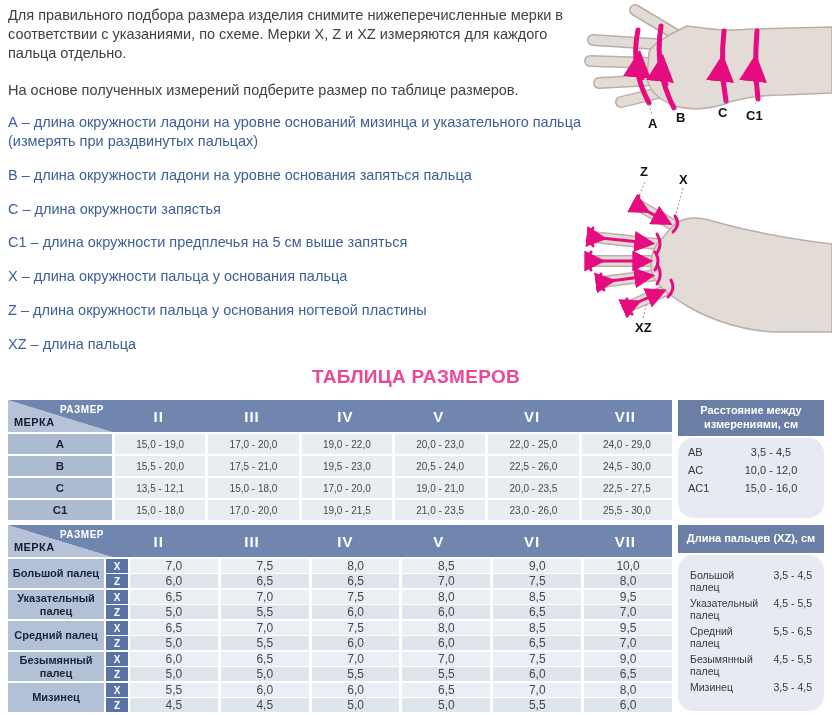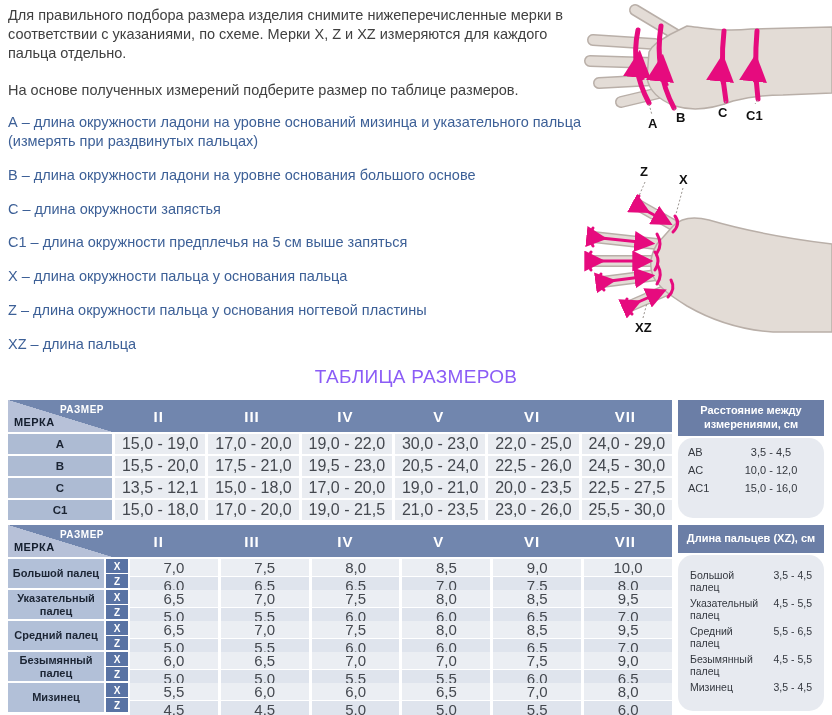--- a/index.html
+++ b/index.html
@@ -11,54 +11,54 @@
   .intro p + p { margin-top:18px; }
   .defs { position:absolute; left:8px; top:113px; width:575px; font-size:14.5px; line-height:1.3; color:#3d6097; }
   .defs p { margin-bottom:15px; }
 
   
   .hand1 { position:absolute; left:583px; top:0; }
   .hand2 { position:absolute; left:583px; top:158px; }
 
   
   .big-title { position:absolute; left:0; top:366px; width:832px; text-align:center;
-               font-size:19px; font-weight:normal; color:#8b5cf6; letter-spacing:.3px; }
+               font-size:19px; font-weight:bold; color:#ec4899; letter-spacing:.3px; }
 
   
   .tblwrap { position:absolute; left:8px; width:664px; }
   .t1 { top:400px; }
   .t2 { top:525px; }
   .hdr { display:flex; height:32px; background:#7186ae; }
   .corner { position:relative; width:104px; flex:none;
             background:linear-gradient(to bottom left, #7186ae 49.6%, #b7c1d8 50%); }
   .corner .top { position:absolute; right:8px; top:4px; font-size:10px; font-weight:bold; color:#fff; letter-spacing:.5px; }
   .corner .bot { position:absolute; left:6px; bottom:4px; font-size:11px; font-weight:bold; color:#141e2e; letter-spacing:.4px; }
   .hcell { flex:1; display:flex; align-items:center; justify-content:center;
            color:#fff; font-weight:bold; font-size:15px; letter-spacing:1px; }
 
   
   .t1row { display:flex; height:20px; margin-top:2px; }
   .t1lab { width:104px; flex:none; background:#adbbd3; display:flex; align-items:center; justify-content:center;
            font-size:11.5px; font-weight:bold; color:#1b2433; }
   .t1val { flex:1; background:#e9ecf1; display:flex; align-items:center; justify-content:center;
-           font-size:16px; color:#44484f; margin-left:3px; }
+           font-size:10px; color:#44484f; margin-left:3px; }
   .t1row .t1val:first-of-type { margin-left:2px; }
 
   
   .fblock { display:flex; height:29px; margin-top:2px; }
   .flab { width:96px; flex:none; background:#b2c0d8; display:flex; align-items:center; justify-content:center;
           text-align:center; font-size:11px; font-weight:bold; color:#1b2433; line-height:1.1; }
   .badges { width:22px; flex:none; margin-left:2px; display:flex; flex-direction:column; }
   .badge { flex:1; background:#5973a4; color:#fff; font-size:10px; font-weight:bold;
            display:flex; align-items:center; justify-content:center; }
   .badge + .badge { margin-top:1px; }
   .fvals { flex:1; margin-left:2px; display:flex; flex-direction:column; }
   .frow { flex:1; display:flex; }
   .frow + .frow { margin-top:1px; }
-  .fcell { flex:1; display:flex; align-items:center; justify-content:center; font-size:15px; color:#44484f; }
+  .fcell { flex:1; display:flex; align-items:center; justify-content:center; font-size:12px; color:#44484f; }
   .frow.xr .fcell { background:#ebeef3; }
   .frow.zr .fcell { background:#dfe4ed; }
   .fcell + .fcell { margin-left:3px; }
 
   
   .panel { position:absolute; left:678px; width:146px; }
   .p1 { top:400px; height:86px; }
   .p2 { top:525px; height:188px; }
   .phead { background:#6b7ea6; color:#fff; font-weight:bold; font-size:11px; text-align:center;
            padding:4px 6px; line-height:1.25; }
@@ -80,21 +80,21 @@
 
 <div class="page">
 
   <div class="intro">
     <p>Для правильного подбора размера изделия снимите нижеперечисленные мерки в соответствии с указаниями, по схеме. Мерки X, Z и XZ измеряются для каждого пальца отдельно.</p>
     <p>На основе полученных измерений подберите размер по таблице размеров.</p>
   </div>
 
   <div class="defs">
     <p>А – длина окружности ладони на уровне оснований мизинца и указательного пальца (измерять при раздвинутых пальцах)</p>
-    <p>В – длина окружности ладони на уровне основания большого основе</p>
+    <p>В – длина окружности ладони на уровне основания запяться пальца</p>
     <p>С – длина окружности запястья</p>
     <p>С1 – длина окружности предплечья на 5 см выше запяться</p>
     <p>Х – длина окружности пальца у основания пальца</p>
     <p>Z – длина окружности пальца у основания ногтевой пластины</p>
     <p>XZ – длина пальца</p>
   </div>
 
   <svg class="hand1" width="249" height="150" viewBox="0 0 249 150">
     <defs>
       <marker id="ap" viewBox="0 0 10 10" markerWidth="7" markerHeight="7" refX="7" refY="5" orient="auto">
@@ -212,21 +212,21 @@
       <div class="hcell">IV</div>
       <div class="hcell">V</div>
       <div class="hcell">VI</div>
       <div class="hcell">VII</div>
     </div>
     <div class="t1row">
       <div class="t1lab">А</div>
       <div class="t1val">15,0 - 19,0</div>
       <div class="t1val">17,0 - 20,0</div>
       <div class="t1val">19,0 - 22,0</div>
-      <div class="t1val">30,0 - 23,0</div>
+      <div class="t1val">20,0 - 23,0</div>
       <div class="t1val">22,0 - 25,0</div>
       <div class="t1val">24,0 - 29,0</div>
     </div>
     <div class="t1row">
       <div class="t1lab">В</div>
       <div class="t1val">15,5 - 20,0</div>
       <div class="t1val">17,5 - 21,0</div>
       <div class="t1val">19,5 - 23,0</div>
       <div class="t1val">20,5 - 24,0</div>
       <div class="t1val">22,5 - 26,0</div>

